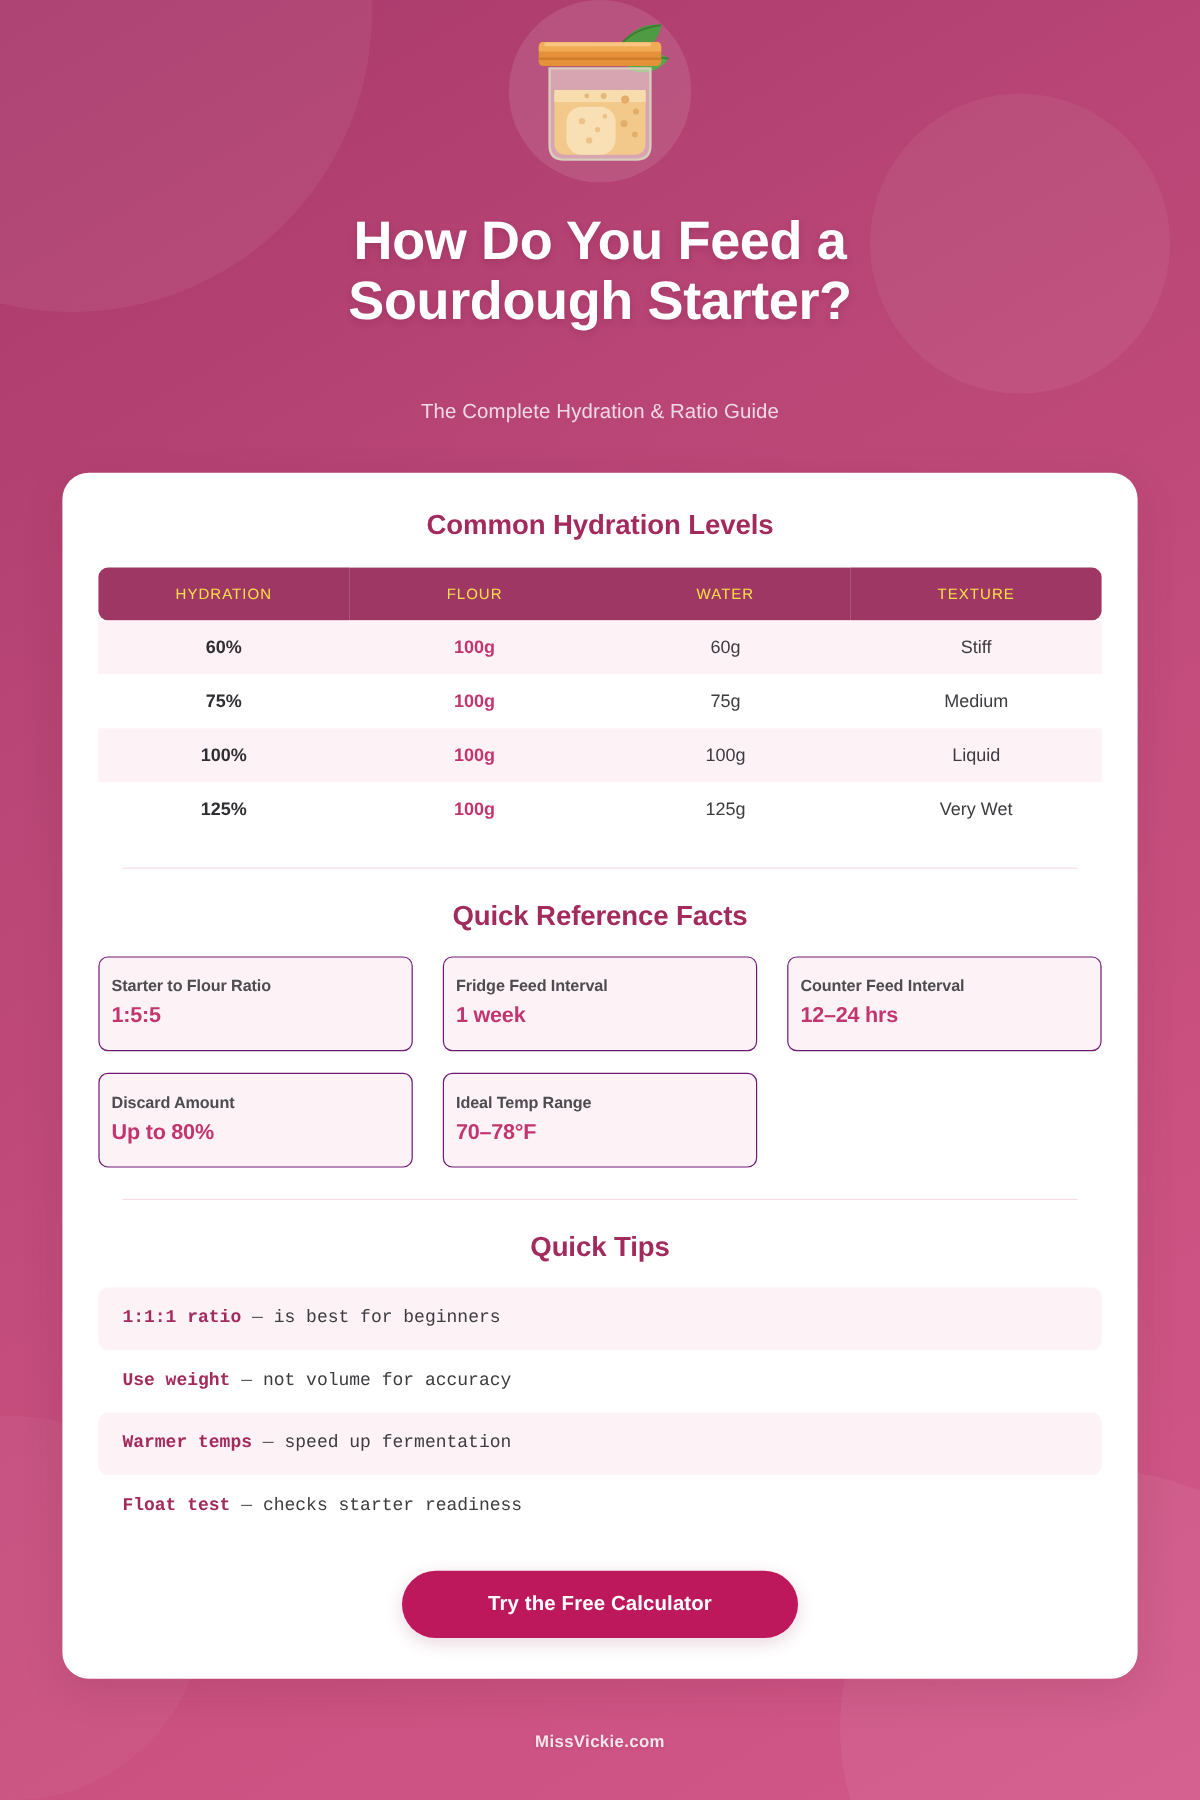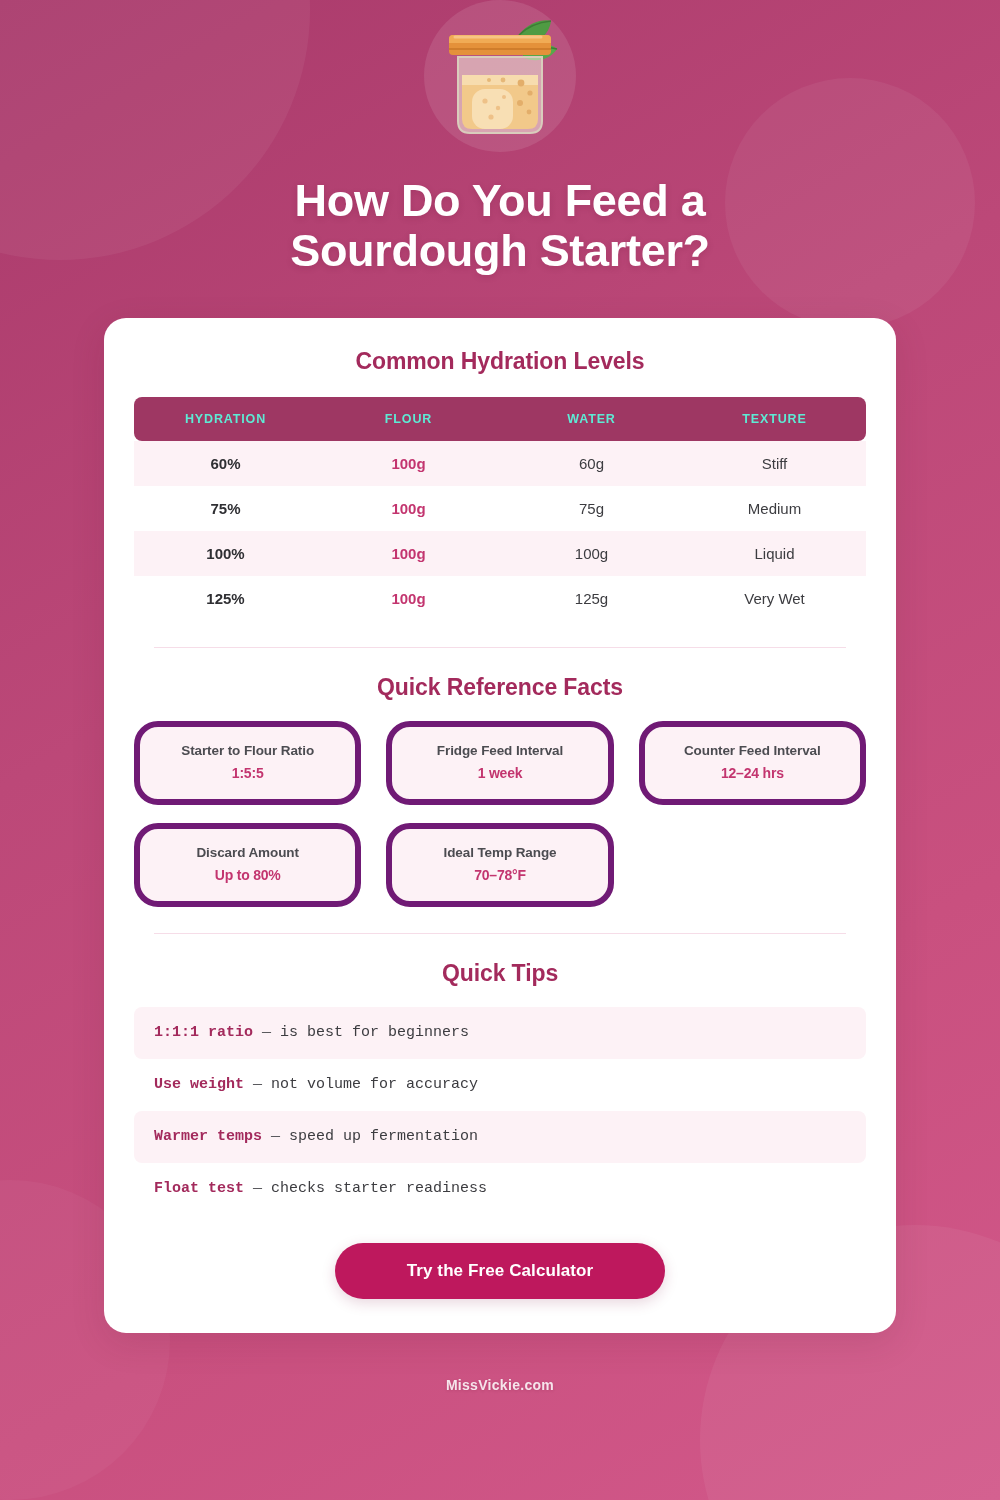--- a/index.html
+++ b/index.html
@@ -63,21 +63,21 @@
     margin-top: 56px;
     color: rgba(255, 255, 255, 0.80);
     font-size: 17px;
     font-weight: normal;
     letter-spacing: 0.1px;
   }
 
   
   .card {
     position: relative;
-    width: 792px;
+    width: 896px;
     margin: 41px auto 0;
     background: #ffffff;
     border-radius: 22px;
     padding: 30px 30px 34px;
     box-shadow: 0 10px 34px rgba(90, 20, 50, 0.13);
   }
 
   .section-title {
     text-align: center;
     color: #a32a5c;
@@ -89,23 +89,23 @@
 
   
   .table {
     width: 100%;
     border-collapse: collapse;
     margin-top: 22px;
     table-layout: fixed;
   }
   .table thead th {
     background: #9e3763;
-    color: #5eead4;
+    color: #fde047;
     font-size: 12.5px;
-    font-weight: bold;
+    font-weight: normal;
     letter-spacing: 0.85px;
     padding: 15px 0;
     text-align: center;
   }
   .table thead th:first-child { border-radius: 8px 0 0 8px; }
   .table thead th:last-child  { border-radius: 0 8px 8px 0; }
 
   .table tbody td {
     padding: 14px 0;
     font-size: 15px;
@@ -126,35 +126,34 @@
 
   
   .facts {
     display: grid;
     grid-template-columns: repeat(3, 1fr);
     gap: 18px 25px;
     margin-top: 20px;
   }
   .fact {
     background: #fdf2f6;
-    border: 6px solid #701a75;
-    border-radius: 24px;
+    border: 1px solid #701a75;
+    border-radius: 8px;
     padding: 16px 10px 18px;
-    text-align: center;
   }
   .fact-label {
     color: #4c4c51;
     font-size: 13.5px;
     font-weight: bold;
     letter-spacing: -0.1px;
   }
   .fact-value {
     margin-top: 7px;
     color: #c3356f;
-    font-size: 14px;
+    font-size: 18px;
     font-weight: bold;
     letter-spacing: -0.2px;
   }
 
   
   .tips { margin-top: 20px; }
   .tip {
     padding: 17px 20px;
     font-size: 15px;
     color: #3c3c40;
@@ -248,20 +247,21 @@
         <path d="M8 36 L110 36" stroke="#cf7d2b" stroke-width="2"></path>
       </svg>
     </span>
   </div>
 
   <div class="title">
     <div>How Do You Feed a</div>
     <div>Sourdough Starter?</div>
   </div>
 
+  <div class="subtitle">The Complete Hydration &amp; Ratio Guide</div>
 </div>
 
 <div class="card">
 
   <h2 class="section-title">Common Hydration Levels</h2>
 
   <table class="table">
     <thead>
       <tr>
         <th>HYDRATION</th>

